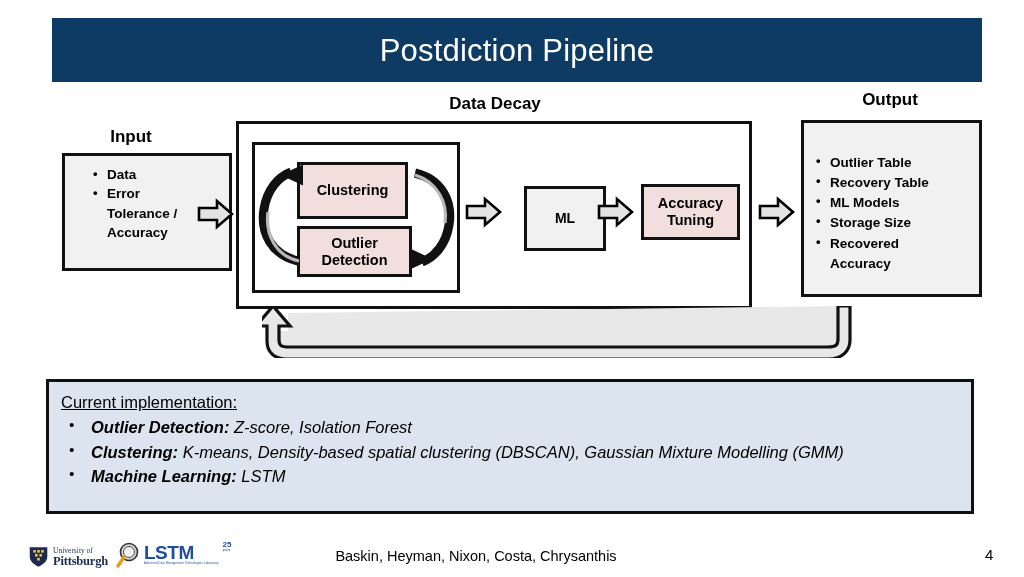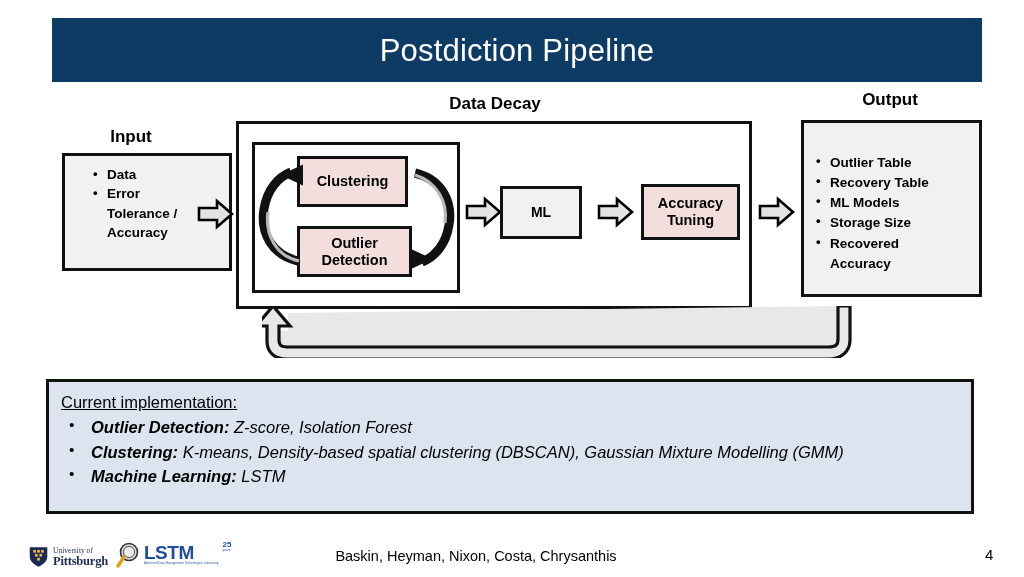--- a/index.html
+++ b/index.html
@@ -69,27 +69,27 @@
   }
   #decay-outer {
     left: 236px; top: 121px; width: 516px; height: 188px;
     background: #ffffff;
   }
   #cycle-box {
     left: 252px; top: 142px; width: 208px; height: 151px;
     background: #ffffff;
   }
   #clustering-box {
-    left: 297px; top: 156px; width: 111px; height: 51px;
+    left: 297px; top: 162px; width: 111px; height: 57px;
   }
   #outlier-box {
     left: 297px; top: 226px; width: 115px; height: 51px;
   }
   #ml-box {
-    left: 500px; top: 186px; width: 82px; height: 53px;
+    left: 524px; top: 186px; width: 82px; height: 65px;
   }
   #accuracy-box {
     left: 641px; top: 184px; width: 99px; height: 56px;
   }
 
   .box-label {
     width: 100%;
     height: 100%;
     display: flex;
     align-items: center;

